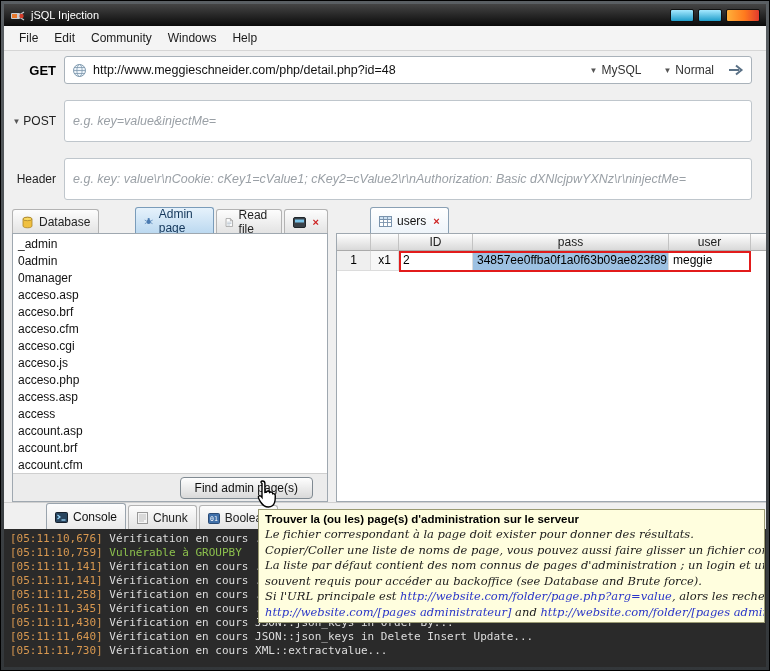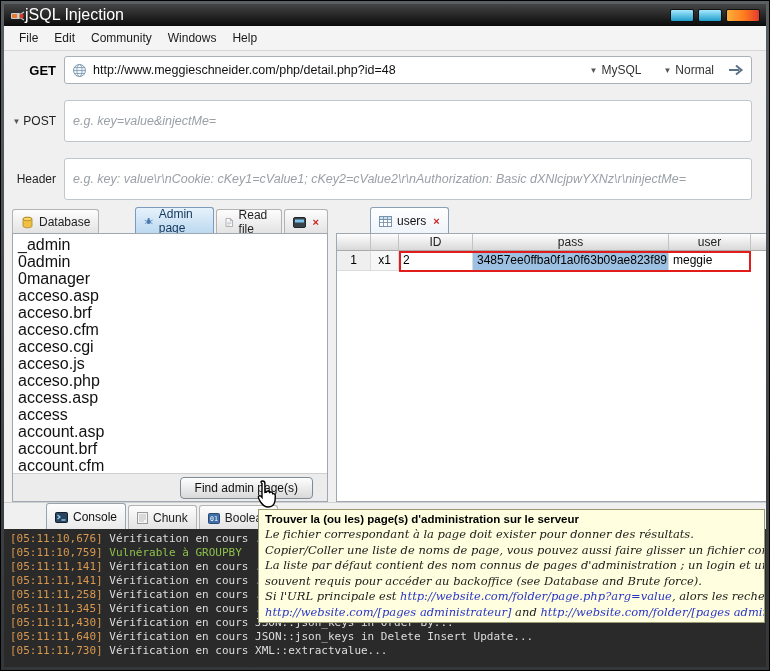--- a/index.html
+++ b/index.html
@@ -6,21 +6,21 @@
   html,body { width:770px; height:671px; }
   body { font-family:"Liberation Sans", sans-serif; background:#888; }
 
   .frame { position:relative; width:770px; height:671px; border:1px solid #000;
            background:linear-gradient(#5a5f63,#33373a); padding:3px; overflow:hidden; }
   .inner { width:762px; height:663px; display:flex; flex-direction:column; background:#f0f0f0; }
 
   
   .titlebar { height:22px; background:linear-gradient(#454545,#0a0a0a); display:flex;
               align-items:center; padding:0 6px; flex:none; }
-  .titlebar .title { color:#fff; font-size:16px; }
+  .titlebar .title { color:#fff; font-size:11px; margin-left:6px; }
   .win-buttons { margin-left:auto; display:flex; gap:4px; }
   .win-btn { width:24px; height:13px; border-radius:2px; border:1px solid #111; }
   .wb-blue { background:linear-gradient(#a5e9ff,#1f9ecb); }
   .wb-close { width:34px; background:linear-gradient(90deg,#ffb03a,#ff7a1e 55%,#e23b2e); }
 
   
   .menubar { height:25px; background:#f4f4f4; border-bottom:1px solid #d6d6d6;
              display:flex; align-items:center; padding:0 8px; gap:2px; flex:none; }
   .menu-item { font-size:12px; color:#1a1a1a; padding:3px 7px; }
 
@@ -53,21 +53,21 @@
          border-radius:3px 3px 0 0; padding:4px 8px 3px; height:24px; }
   .tab.selected { background:linear-gradient(#e6f2fc,#bcd9f0); border-color:#7a9cba;
                   color:#13365a; height:26px;margin-left:34px; }
   .tab .close { color:#cc2222; font-weight:bold; font-size:11px; margin-left:2px; }
 
   
   .split { flex:1; display:flex; padding:0 0 0 8px; background:#f0f0f0; min-height:0; }
   .left-pane { width:316px; border:1px solid #9fa8b0; background:#fff; display:flex;
                flex-direction:column; }
   .adminlist { flex:1; overflow:hidden; padding-top:2px; }
-  .list-item { font-size:16px; color:#111; height:17px; line-height:17px; padding:0 5px;
+  .list-item { font-size:12px; color:#111; height:17px; line-height:17px; padding:0 5px;
                white-space:nowrap; }
   .btn-bar { height:28px; background:#ececec; border-top:1px solid #cfcfcf; display:flex;
              align-items:center; justify-content:flex-end; padding-right:14px; flex:none; }
   .find-btn { font-family:"Liberation Sans", sans-serif; font-size:12px; color:#111;
               padding:3px 14px; background:linear-gradient(#fefefe,#d9d9d9);
               border:1px solid #808a92; border-radius:4px; }
 
   .right-pane { flex:1; margin-left:8px; border:1px solid #9fa8b0; background:#fff;
                 border-right:none; }
   .utable { position:relative; font-size:12px; }

